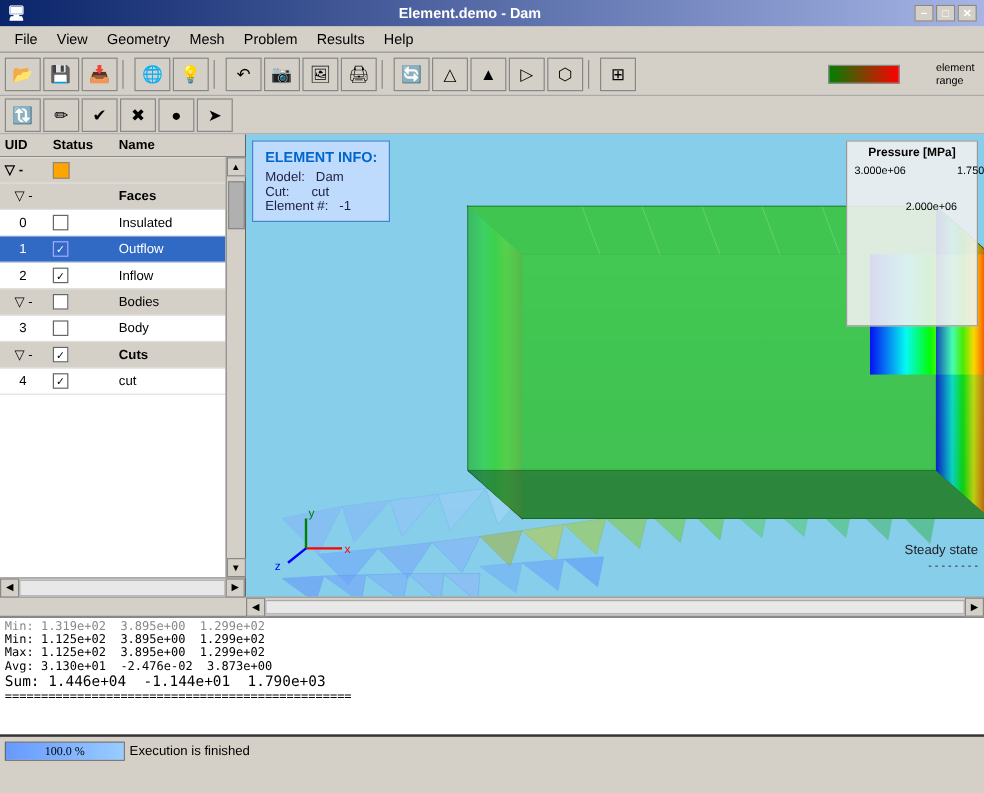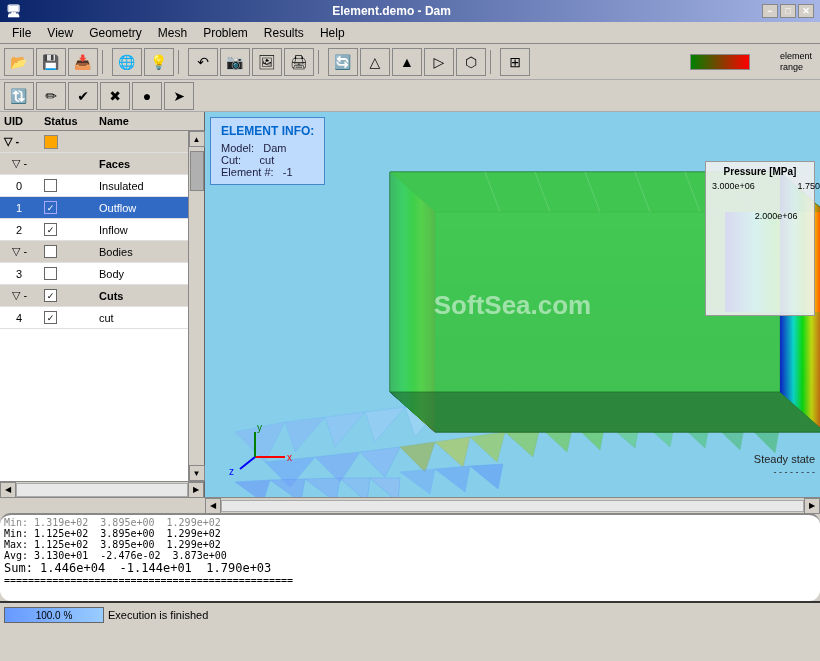--- a/index.html
+++ b/index.html
@@ -130,46 +130,46 @@
       font-size: 26px;
       color: rgba(255,255,255,0.5);
       font-weight: bold;
       pointer-events: none;
       z-index: 5;
       white-space: nowrap;
     }
 
     
     .output-area {
-      height: 88px;
+      height: 99px;
       background: white;
       border-top: 2px solid #888;
       font-size: 11px;
       font-family: monospace;
       padding: 2px 4px;
       overflow-y: auto;
       overflow-x: hidden;
-      border-radius: 11px;
     }
 
     
     .status-bar {
       height: 26px;
       background: #d4d0c8;
       border-top: 2px inset #888;
       display: flex;
       align-items: center;
       gap: 4px;
       padding: 0 4px;
     }
     .progress-bar-container {
       width: 100px; height: 16px;
       border: 1px solid #666;
       background: #84cc16;
       position: relative;
+      font-family: Liberation Serif, serif;
     }
     .progress-bar-fill {
       height: 100%;
       background: linear-gradient(to right, #6699ff, #99ccff);
     }
     .progress-text {
       position: absolute;
       top: 0; left: 0; right: 0;
       text-align: center;
       font-size: 10px;
@@ -582,42 +582,41 @@
         <span>cut</span>
       </div>
       <div>
         <span>Element #:</span>
         &nbsp;
         <span>-1</span>
       </div>
     </div>
 
     
-    <div style="position:absolute; top:5px; right:5px; background:rgba(240,240,240,0.9); border:1px solid #999; padding:4px 6px; font-size:10px; z-index:10; width:110px;margin-top:44px;">
+    <div style="position:absolute; top:5px; right:5px; background:rgba(240,240,240,0.9); border:1px solid #999; padding:4px 6px; font-size:10px; z-index:10; width:110px;">
       <div style="font-weight:bold; text-align:center; margin-bottom:4px;">Pressure [MPa]</div>
       <div style="display:flex; gap:4px;">
         <div style="display:flex; justify-content:space-between; font-size:9px; text-align:right;">
           <span>3.000e+06</span>
           <span style="margin-top:30px;">2.000e+06</span>
           <span>1.750e+06</span>
           <span>1.000e+06</span>
         </div>
         <div style="width:18px; height:130px; background:linear-gradient(to bottom, #ff0000, #ff8800, #ffff00, #88ff00, #00ff88, #0088ff, #0000ff); border:1px solid #666;"></div>
       </div>
     </div>
 
     
     <div style="position:absolute; bottom:20px; right:5px; font-size:11px; color:#222; text-align:right;">
       <span>Steady state</span>
       <br>
       <span style="font-size:9px;">- - - - - - - -</span>
     </div>
 
     
-    <div class="watermark">SoftSea.com</div>
 
   </div>
 
 </div>
 
 <div style="height:16px; background:#d4d0c8; border-top:1px solid #888; display:flex; align-items:center;">
   <div style="margin-left:205px; flex:1; display:flex; align-items:center;">
     <div class="hscroll-btn">◀</div>
     <div style="flex:1; height:12px; background:#e8e8e8; border:1px solid #aaa;"></div>
     <div class="hscroll-btn">▶</div>

